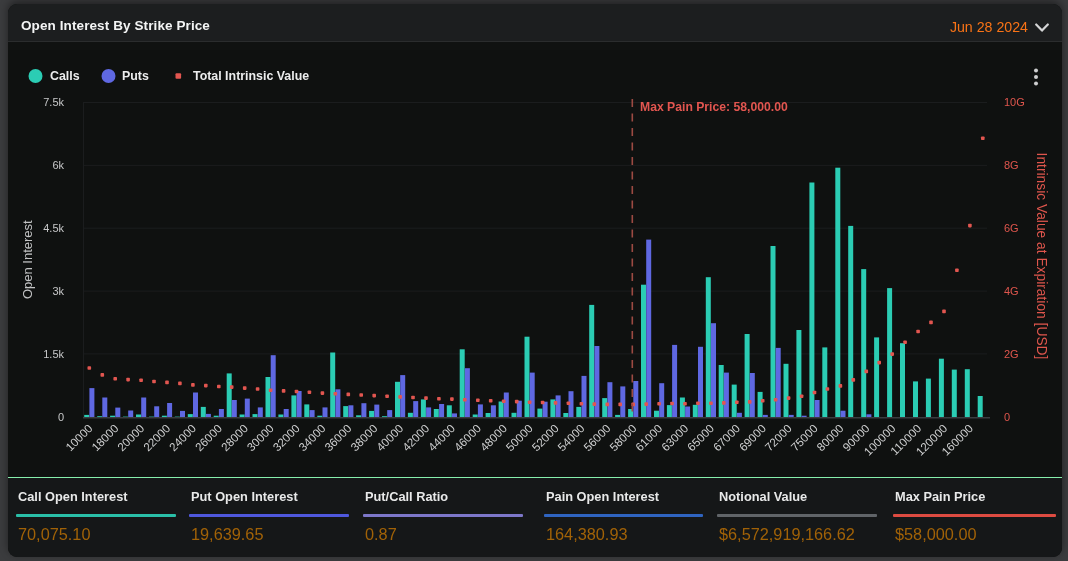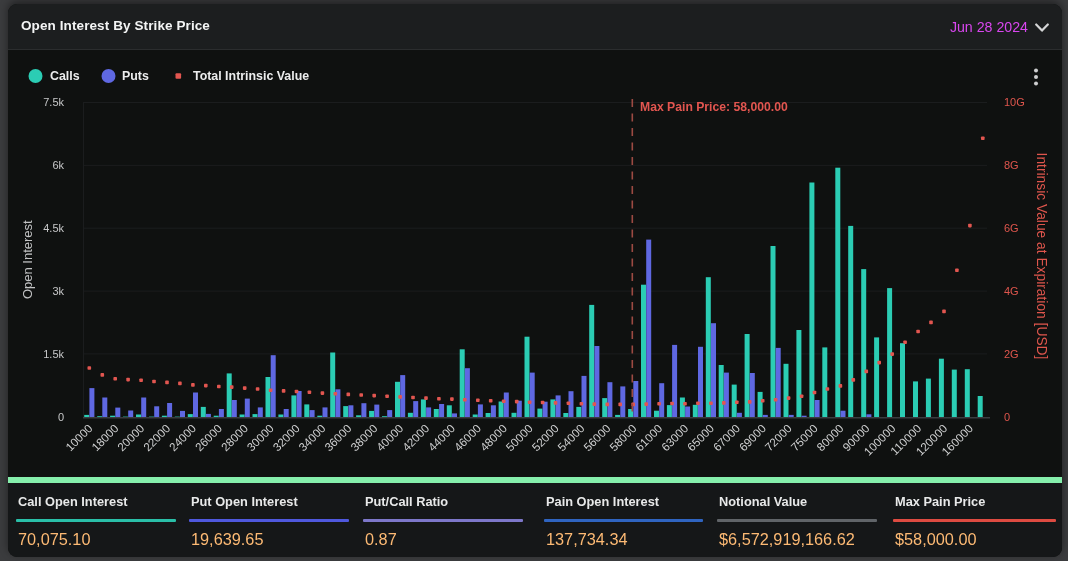--- a/index.html
+++ b/index.html
@@ -1,26 +1,26 @@
 <!DOCTYPE html>
 <html><head><meta charset="utf-8">
 <style>
   html,body{margin:0;padding:0}
   body{width:1068px;height:561px;background:#3b3c3e;font-family:"Liberation Sans",sans-serif;position:relative;overflow:hidden}
   #card{position:absolute;left:8px;top:4px;width:1054px;height:553px;background:#101211;border-radius:9px;overflow:hidden;box-shadow:0 -3px 8px rgba(0,0,0,0.45)}
-  #hdr{position:absolute;left:0;top:0;width:100%;height:46px;background:#1c1e1f;border-bottom:1px solid #2b2d2e;box-sizing:border-box}
+  #hdr{position:absolute;left:0;top:0;width:100%;height:38px;background:#1c1e1f;border-bottom:1px solid #2b2d2e;box-sizing:border-box}
   #title{position:absolute;left:13px;top:14px;font-size:13.5px;font-weight:bold;color:#f4f5f5;letter-spacing:0.1px}
-  #date{position:absolute;right:34px;top:15px;font-size:14.2px;color:#d946ef}
+  #date{position:absolute;right:34px;top:15px;font-size:14.2px;color:#f97316}
   #chev{position:absolute;right:13px;top:18.5px}
   #chart{position:absolute;left:0;top:46px;width:100%;height:427px;background:#0f1110}
-  #statsbar{position:absolute;left:0;top:473px;width:100%;height:80px;background:#151718;border-top:6px solid #86efac;box-sizing:border-box}
+  #statsbar{position:absolute;left:0;top:473px;width:100%;height:80px;background:#151718;border-top:1px solid #86efac;box-sizing:border-box}
   .stat{position:absolute;top:0}
   .slabel{position:absolute;left:0;top:11px;font-size:12.8px;font-weight:bold;color:#e8e9e9;white-space:nowrap}
   .sline{position:absolute;left:0;top:36.2px;height:2.4px;width:100%;border-radius:1px}
-  .sval{position:absolute;left:0;top:46.5px;font-size:16.3px;color:#fdba74;white-space:nowrap}
+  .sval{position:absolute;left:0;top:46.5px;font-size:16.3px;color:#a16207;white-space:nowrap}
 </style></head>
 <body>
 <div id="card">
   <div id="hdr">
     <div id="title">Open Interest By Strike Price</div>
     <div id="date">Jun 28 2024</div>
     <svg id="chev" width="14" height="10">
         <polyline points="1.2,1.5 7,7.6 12.8,1.5" fill="none" stroke="#d4d5d6" stroke-width="2.2" stroke-linecap="round" stroke-linejoin="round"></polyline>
       </svg>
   </div>
@@ -313,21 +313,21 @@
         <div class="sval">19,639.65</div>
       </div>
       <div class="stat" style="left:357px;width:160px">
         <div class="slabel">Put/Call Ratio</div>
         <div class="sline" style="background:#7d77c9;left:-2px"></div>
         <div class="sval">0.87</div>
       </div>
       <div class="stat" style="left:538px;width:159px">
         <div class="slabel">Pain Open Interest</div>
         <div class="sline" style="background:#2f64c0;left:-2px"></div>
-        <div class="sval">137,734.34</div>
+        <div class="sval">164,380.93</div>
       </div>
       <div class="stat" style="left:711px;width:160px">
         <div class="slabel">Notional Value</div>
         <div class="sline" style="background:#606468;left:-2px"></div>
         <div class="sval">$6,572,919,166.62</div>
       </div>
       <div class="stat" style="left:887px;width:163px">
         <div class="slabel">Max Pain Price</div>
         <div class="sline" style="background:#dd4b41;left:-2px"></div>
         <div class="sval">$58,000.00</div>

